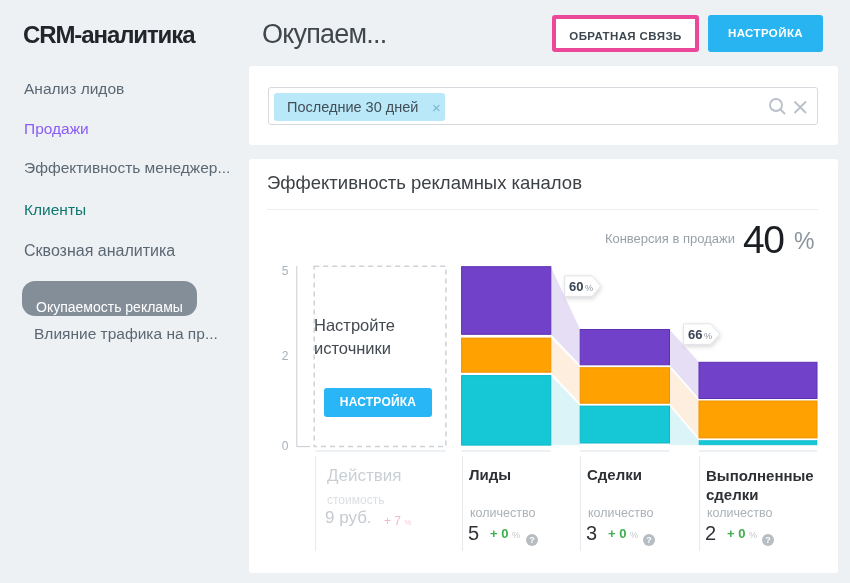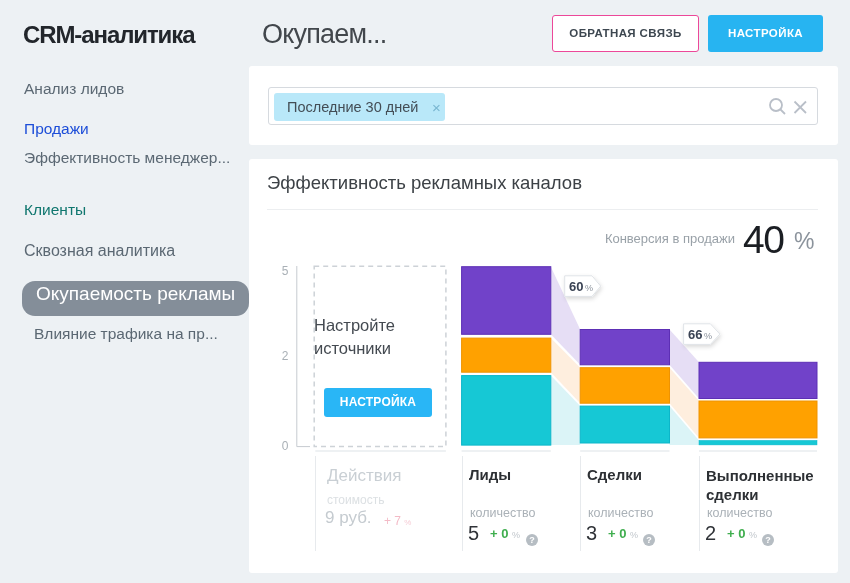--- a/index.html
+++ b/index.html
@@ -5,29 +5,29 @@
 * { margin:0; padding:0; box-sizing:border-box; }
 html,body { width:850px; height:583px; }
 body { background:#edf1f4; font-family:"Liberation Sans",sans-serif; position:relative; overflow:hidden; }
 .abs { position:absolute; }
 </style>
 </head>
 <body>
 
 <div class="abs" style="left:23px; top:21px; font-size:24px; font-weight:bold; color:#22262b; letter-spacing:-1.1px;">CRM-аналитика</div>
 <div class="abs" style="left:24px; top:80px; font-size:15.5px; color:#5b6873;">Анализ лидов</div>
-<div class="abs" style="left:24px; top:120px; font-size:15.5px; color:#1d4ed8;">Продажи</div>
-<div class="abs" style="left:24px; top:149px; font-size:15.5px; color:#5b6873;">Эффективность менеджер...</div>
+<div class="abs" style="left:24px; top:120px; font-size:15.5px; color:#8b5cf6;">Продажи</div>
+<div class="abs" style="left:24px; top:159px; font-size:15.5px; color:#5b6873;">Эффективность менеджер...</div>
 <div class="abs" style="left:24px; top:201px; font-size:15.5px; color:#0f766e;">Клиенты</div>
 <div class="abs" style="left:24px; top:242px; font-size:16px; color:#5b6873;">Сквозная аналитика</div>
-<div class="abs" style="left:22px; top:281px; height:35px; background:#848e99; border-radius:13px; color:#fff; font-size:19px; line-height:25px; padding:0 14px;">Окупаемость рекламы</div>
+<div class="abs" style="left:22px; top:281px; height:35px; background:#848e99; border-radius:13px; color:#fff; font-size:14px; line-height:25px; padding:14px 14px;">Окупаемость рекламы</div>
 <div class="abs" style="left:34px; top:325px; font-size:15.5px; color:#5b6873;">Влияние трафика на пр...</div>
 
 <div class="abs" style="left:262px; top:19px; font-size:27px; font-weight:300; color:#42474c; letter-spacing:-0.8px;">Окупаем...</div>
-<div class="abs" style="left:552px; top:15px; width:147px; height:37px; background:#fff; border:1px solid #ec4899; border-radius:3px; text-align:center; line-height:35px; font-size:11.5px; font-weight:bold; color:#3d4750; letter-spacing:0.4px;">ОБРАТНАЯ СВЯЗЬ</div>
+<div class="abs" style="left:552px; top:15px; width:147px; height:37px; background:#fff; border:4px solid #ec4899; border-radius:3px; text-align:center; line-height:35px; font-size:11.5px; font-weight:bold; color:#3d4750; letter-spacing:0.4px;">ОБРАТНАЯ СВЯЗЬ</div>
 <div class="abs" style="left:708px; top:15px; width:115px; height:37px; background:#27b4f1; border-radius:3px; text-align:center; line-height:37px; font-size:11.5px; font-weight:bold; color:#fff; letter-spacing:0.4px;">НАСТРОЙКА</div>
 
 <div class="abs" style="left:249px; top:66px; width:589px; height:79px; background:#fff; border-radius:3px;"></div>
 <div class="abs" style="left:268px; top:87px; width:550px; height:38px; background:#fff; border:1px solid #d6dadf; border-radius:3px;"></div>
 <div class="abs" style="left:274px; top:93px; width:171px; height:28px; background:#b9e8f9; border-radius:3px;"></div>
 <div class="abs" style="left:287px; top:99px; font-size:14.5px; color:#434d55;">Последние 30 дней</div>
 <div class="abs" style="left:432px; top:99px; font-size:15px; color:#79b6d1;">×</div>
 
 <svg class="abs" style="left:766px; top:95px;" width="46" height="24" viewBox="0 0 46 24">
   <circle cx="10" cy="10" r="6" fill="none" stroke="#b9bfc8" stroke-width="1.8"></circle>

